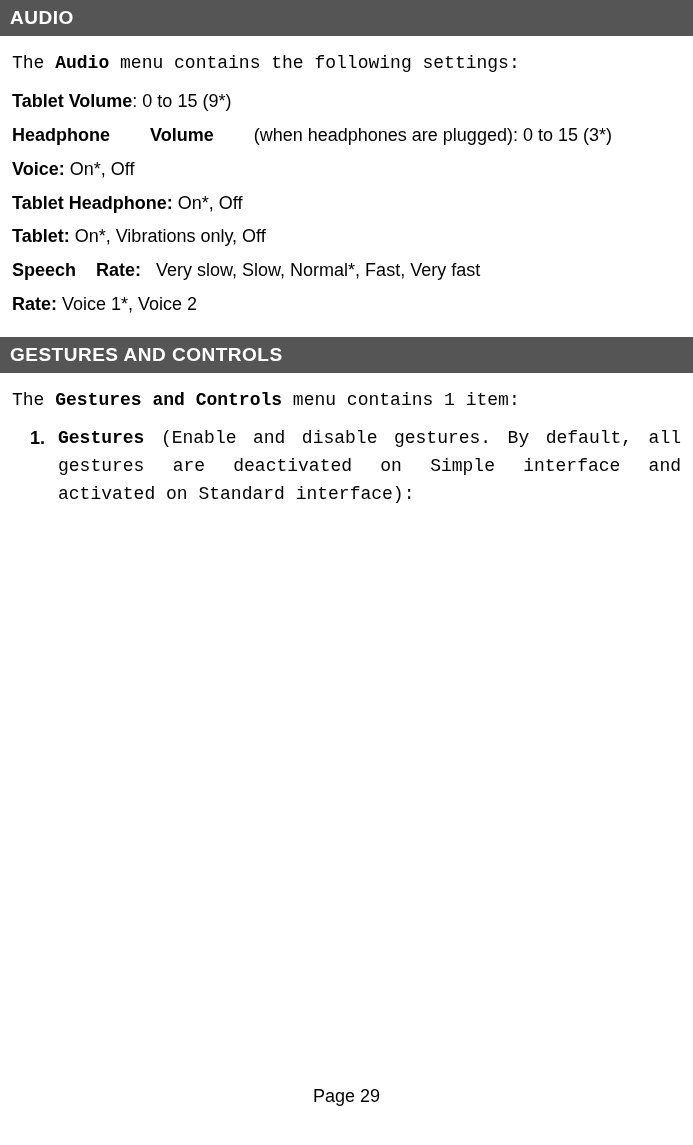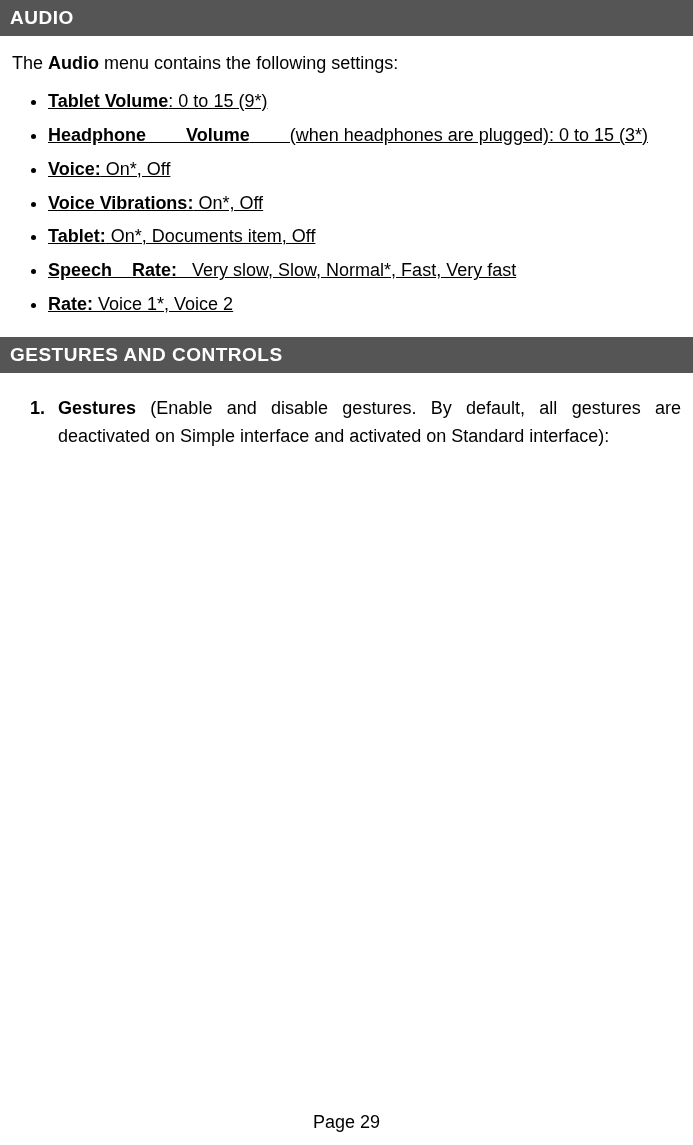--- a/index.html
+++ b/index.html
@@ -28,28 +28,27 @@
     }
 
     .section-content {
       padding: 14px 12px 10px 12px;
       line-height: 1.55;
       text-align: justify;
     }
 
     .section-content p {
       margin-bottom: 10px;
+      font-family: Liberation Mono, monospace;
     }
 
     .bullet-list {
       list-style: disc;
-      margin-left: 36px;
       margin-top: 8px;
       margin-bottom: 8px;
-      text-decoration: underline;
     }
 
     .bullet-list li {
       margin-bottom: 6px;
       line-height: 1.55;
       text-align: justify;
     }
 
     .bold {
       font-weight: bold;
@@ -70,25 +69,26 @@
 
     .numbered-item .num {
       font-weight: bold;
       min-width: 28px;
       flex-shrink: 0;
     }
 
     .numbered-item .item-text {
       flex: 1;
       text-align: justify;
+      font-family: Liberation Mono, monospace;
     }
 
     .page-number {
       position: absolute;
-      bottom: 12px;
+      bottom: 38px;
       left: 0;
       right: 0;
       text-align: center;
       font-size: 18px;
       color: #000000;
     }
   </style>
 </head>
 <body>
 
@@ -103,37 +103,40 @@
     <li>
       <span class="bold">Tablet Volume</span><span>: 0 to 15 (9*)</span>
     </li>
     <li>
       <span class="bold">Headphone &nbsp;&nbsp;&nbsp;&nbsp;&nbsp;&nbsp; Volume</span><span> &nbsp;&nbsp;&nbsp;&nbsp;&nbsp;&nbsp; (when headphones are plugged): 0 to 15 (3*)</span>
     </li>
     <li>
       <span class="bold">Voice:</span><span> On*, Off</span>
     </li>
     <li>
-      <span class="bold">Voice Vibrations:</span><span> On*, Off</span>
+      <span class="bold">Tablet Headphone:</span><span> On*, Off</span>
     </li>
     <li>
-      <span class="bold">Tablet:</span><span> On*, Documents item, Off</span>
+      <span class="bold">Tablet:</span><span> On*, Vibrations only, Off</span>
     </li>
     <li>
       <span class="bold">Speech &nbsp;&nbsp; Rate:</span><span> &nbsp; Very slow, Slow, Normal*, Fast, Very fast</span>
     </li>
     <li>
       <span class="bold">Rate:</span><span> Voice 1*, Voice 2</span>
     </li>
   </ul>
 </div>
 
 <div class="section-header">GESTURES AND CONTROLS</div>
 
 <div class="section-content">
+  <p>
+    <span>The </span><span class="bold">Gestures and Controls</span><span> menu contains 1 item:</span>
+  </p>
 
   <div class="numbered-list">
     <div class="numbered-item">
       <span class="num bold">1.</span>
       <span class="item-text">
         <span class="bold">Gestures</span><span>  (Enable and disable gestures. By default, all gestures are deactivated on Simple interface and activated on Standard interface):</span>
       </span>
     </div>
   </div>
 </div>

